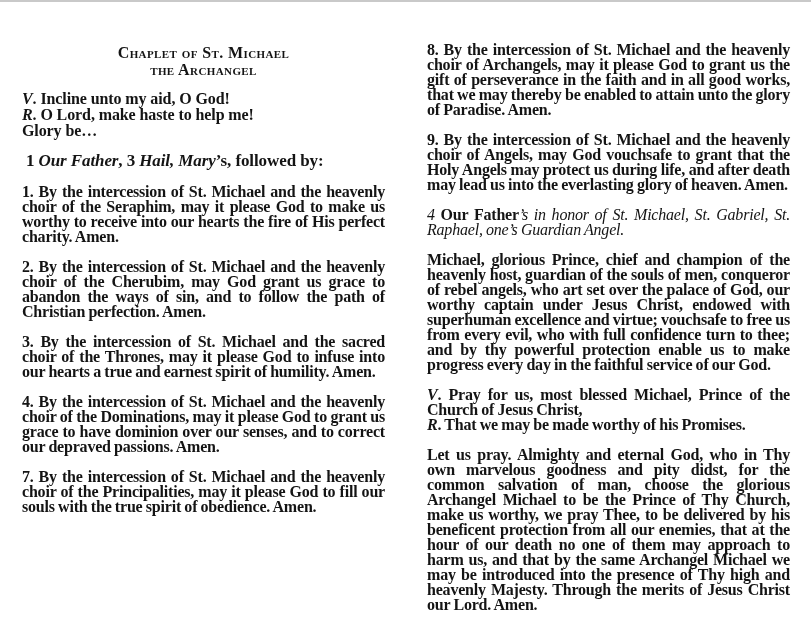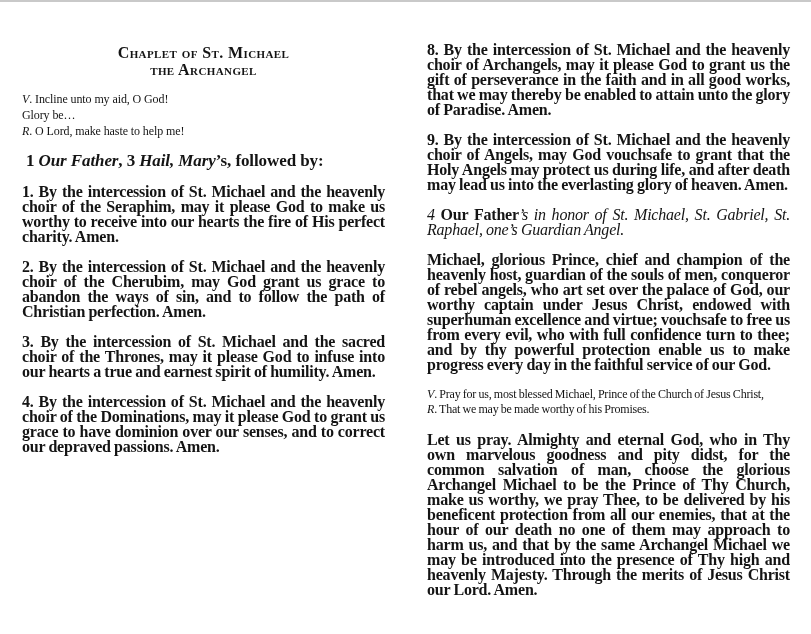--- a/index.html
+++ b/index.html
@@ -33,22 +33,22 @@
     line-height: 17px;
     font-weight: bold;
     font-variant: small-caps;
     letter-spacing: 0.4px;
     text-align: center;
   }
   .doc-title span { display: block; }
   .vr-block { margin: 0 0 14px 0; }
   .vr-line {
     margin: 0;
-    font-size: 12px;
-    font-weight: normal;
+    font-size: 16px;
+    font-weight: bold;
     line-height: 16px;
     letter-spacing: -0.1px;
   }
   .instruction {
     margin: 0 0 15px 4px;
     font-size: 17px;
     font-weight: bold;
     line-height: 16px;
     letter-spacing: -0.1px;
   }
@@ -80,30 +80,31 @@
 
     <div class="col">
 
       <h1 class="doc-title">
         <span>Chaplet of St. Michael</span>
         <span>the Archangel</span>
       </h1>
 
       <div class="vr-block">
         <p class="vr-line"><span class="it">V</span><span>. Incline unto my aid, O God!</span></p>
+        <p class="vr-line"><span class="it">R</span><span>. O Lord, make haste to help me!</span></p>
         <p class="vr-line">Glory be…</p>
-        <p class="vr-line"><span class="it">R</span><span>. O Lord, make haste to help me!</span></p>
       </div>
 
       <p class="instruction"><span>1 </span><span class="it">Our Father</span><span>, 3 </span><span class="it">Hail, Mary</span><span>’s, followed by:</span></p>
 
       <p class="para">1. By the intercession of St. Michael and the heavenly choir of the Seraphim, may it please God to make us worthy to receive into our hearts the fire of His perfect charity. Amen.</p>
       <p class="para">2. By the intercession of St. Michael and the heavenly choir of the Cherubim, may God grant us grace to abandon the ways of sin, and to follow the path of Christian perfection. Amen.</p>
       <p class="para">3. By the intercession of St. Michael and the sacred choir of the Thrones, may it please God to infuse into our hearts a true and earnest spirit of humility. Amen.</p>
       <p class="para">4. By the intercession of St. Michael and the heavenly choir of the Dominations, may it please God to grant us grace to have dominion over our senses, and to correct our depraved passions. Amen.</p>
+      <p class="para">7. By the intercession of St. Michael and the heavenly choir of the Principalities, may it please God to fill our souls with the true spirit of obedience. Amen.</p>
 
     </div>
 
     <div class="col">
 
       <p class="para">8. By the intercession of St. Michael and the heavenly choir of Archangels, may it please God to grant us the gift of perseverance in the faith and in all good works, that we may thereby be enabled to attain unto the glory of Paradise. Amen.</p>
       <p class="para">9. By the intercession of St. Michael and the heavenly choir of Angels, may God vouchsafe to grant that the Holy Angels may protect us during life, and after death may lead us into the everlasting glory of heaven. Amen.</p>
 
       <p class="para"><span class="it-light">4 </span><span>Our Father</span><span class="it-light">’s in honor of St. Michael, St. Gabriel, St. Raphael, one’s Guardian Angel.</span></p>
 

